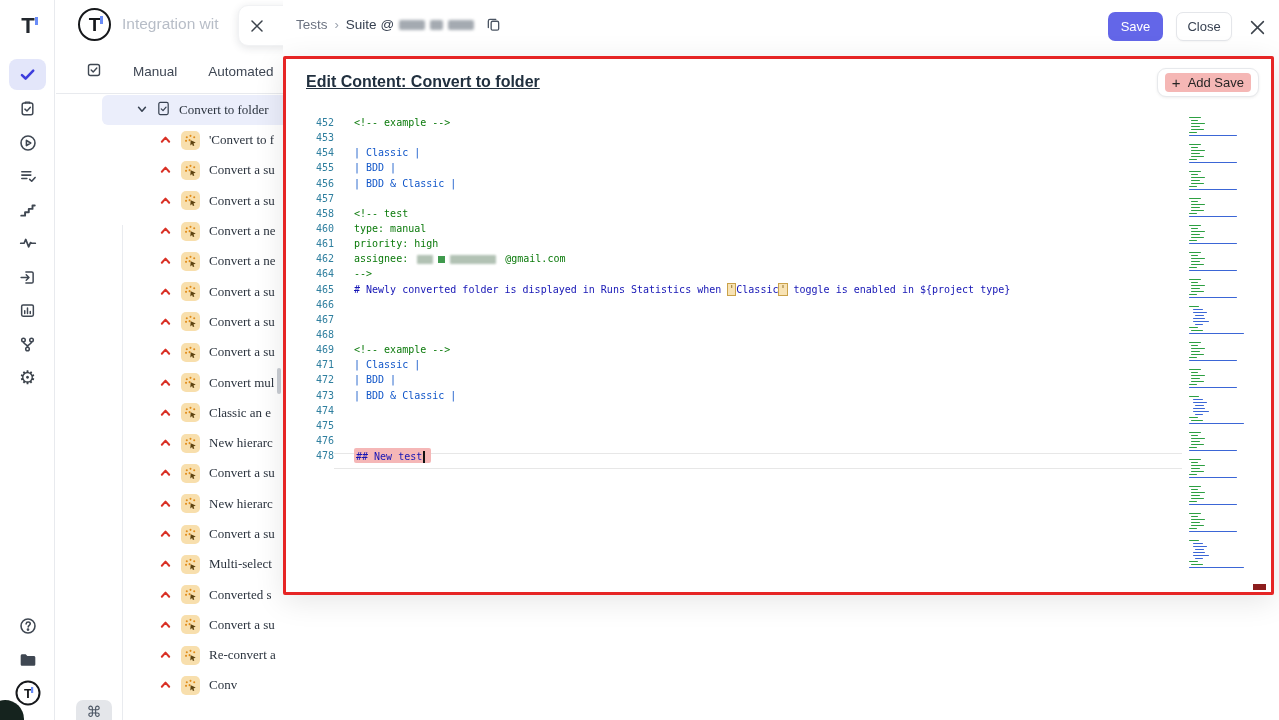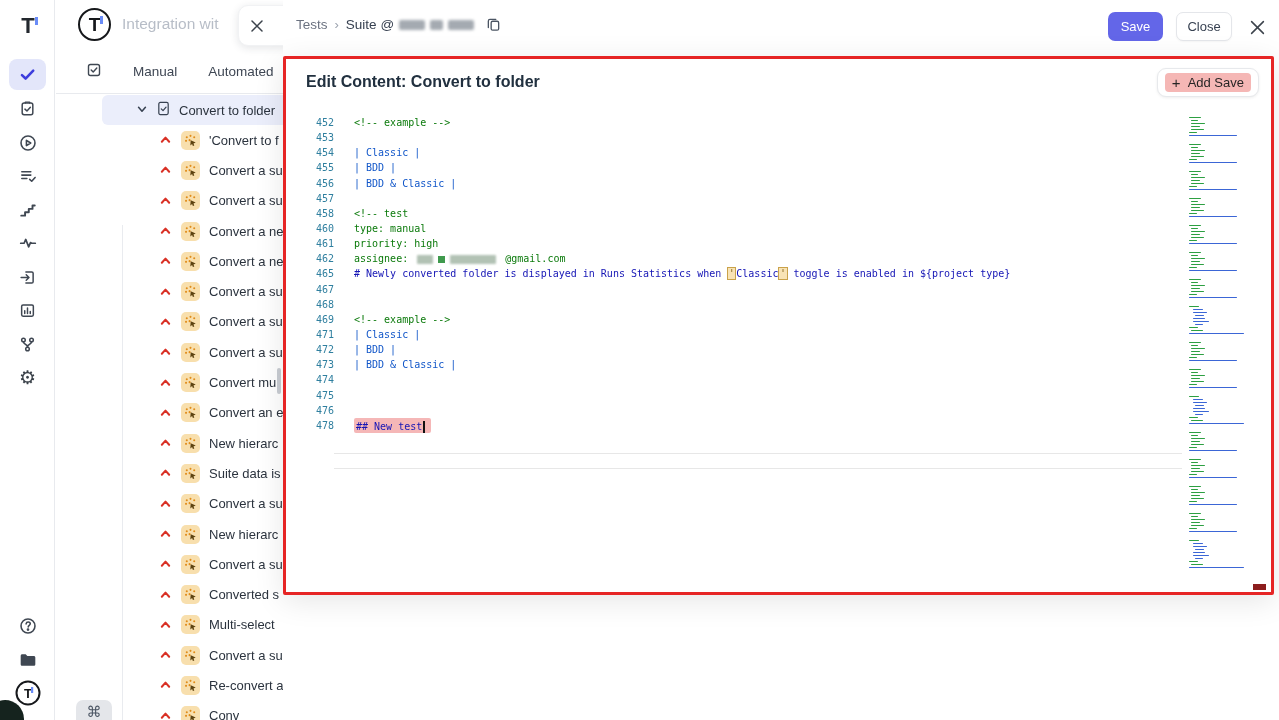--- a/index.html
+++ b/index.html
@@ -27,21 +27,21 @@
   .circle-logo i { position:absolute; right:6px; top:6px; width:3px; height:8px; background:#6a8cf7; }
   #tree-title { position:absolute; left:66px; top:15px; font-size:15.5px; color:#b7bdc7; white-space:nowrap; width:130px; overflow:hidden; }
   #x-card { position:absolute; left:182px; top:5px; width:60px; height:41px; background:#fff; border-radius:10px;
             border:1px solid #f1f2f4; box-shadow:0 2px 8px rgba(30,40,60,.12); z-index:5;
             display:flex; align-items:center; cursor:pointer; }
   #x-card svg { margin-left:11px; }
   #tab-bar { position:absolute; left:0; top:50px; width:100%; height:44px; border-bottom:1px solid #e8eaee;
              display:flex; align-items:center; }
   #tab-bar .tab-icon { margin-left:30px; }
   .tab { margin-left:31px; font-size:13.5px; color:#3f4754; font-weight:500; cursor:pointer; white-space:nowrap; }
-  #tree { position:absolute; left:0; top:95px; width:100%; height:625px; }
+  #tree { position:absolute; left:0; top:95px; width:100%; height:625px;font-family:Liberation Serif, serif; }
   #tree-guide { position:absolute; left:66px; top:130px; width:1px; height:590px; background:#e9ebef; }
   .root-row { position:relative; margin-left:46px; height:30px; background:#ebeefb; border-radius:6px 0 0 6px;
               display:flex; align-items:center; cursor:pointer; z-index:1; }
   .root-row .chev { margin-left:34px; }
   .root-row .doc { margin-left:8px; }
   .root-label { margin-left:8px; font-size:13px; color:#2b333e; white-space:nowrap; }
   .tree-row { position:relative; height:30.3px; display:flex; align-items:center; cursor:pointer; }
   .tree-row .caret { margin-left:103px; flex:none; }
   .badge { margin-left:9px; flex:none; width:19px; height:19px; border-radius:5px; background:#f8dfad;
            display:flex; align-items:center; justify-content:center; }
@@ -64,21 +64,21 @@
   #save-btn { position:absolute; left:824px; top:12px; width:55px; height:29px; background:#6366e8; color:#fff;
               border:none; border-radius:7px; font-size:13px; font-family:inherit; cursor:pointer; }
   #close-btn { position:absolute; left:892px; top:12px; width:56px; height:29px; background:#fff; color:#374151;
                border:1px solid #e4e6ea; border-radius:7px; font-size:13px; font-family:inherit; cursor:pointer;
                box-shadow:0 1px 2px rgba(0,0,0,.04); }
   #header-x { position:absolute; left:966px; top:20px; cursor:pointer; }
 
   
   #modal { position:absolute; left:283px; top:56px; width:991px; height:539px; background:#fff;
            border:3px solid #e62525; border-radius:2px; z-index:20; box-shadow:0 6px 30px rgba(0,0,0,.10); }
-  #modal-title { position:absolute; left:20px; top:14px; font-size:16px; font-weight:bold; color:#21303f; }
+  #modal-title { position:absolute; left:20px; top:14px; font-size:16px; font-weight:bold; color:#21303f;text-decoration:underline; }
   #add-test-btn { position:absolute; right:12px; top:9px; height:29px; background:#fff; border:1px solid #e7e9ec;
                   border-radius:9px; box-shadow:0 1px 3px rgba(0,0,0,.07); display:flex; align-items:center;
                   padding:0 7px; cursor:pointer; font-family:inherit; }
   #add-test-hl { background:#f5b7b5; border-radius:4px; padding:2px 7px; font-size:13px; color:#272525; display:flex; align-items:center; gap:7px; }
   #add-test-hl .plus { font-size:15px; font-weight:500; line-height:1; }
 
   
   #editor { position:absolute; left:11px; top:56px; width:900px;
             font-family:"DejaVu Sans Mono", monospace; font-size:10px; font-weight:500; cursor:text; }
   .ln-row { height:15.15px; line-height:15.15px; white-space:pre; display:flex; }
@@ -425,21 +425,21 @@
                 <g fill="#e08c1a">
                   <circle cx="3" cy="3.4" r="1.1"></circle>
                   <circle cx="7" cy="2" r="1.1"></circle>
                   <circle cx="11" cy="3.4" r="1.1"></circle>
                   <circle cx="2.2" cy="7.4" r="1.1"></circle>
                   <circle cx="6" cy="6.6" r="1.1"></circle>
                 </g>
                 <path d="M7.2 6.8l5.4 2.3-2.4 1 .9 2.3-1.5.6-.9-2.3-1.9 1.8z" fill="#5d4310"></path>
               </svg>
             </span>
-            <span class="tree-label">Convert an e</span>
+            <span class="tree-label">Classic an e</span>
           </div>
           <div class="tree-row">
             <span class="caret"><svg width="13" height="11" viewBox="0 0 14 12" fill="none" stroke="#d93025" stroke-width="2.2" stroke-linecap="round" stroke-linejoin="round">
                 <path d="M3 8.5L7 4l4 4.5"></path>
               </svg></span>
             <span class="badge">
               <svg width="13" height="13" viewBox="0 0 14 14">
                 <g fill="#e08c1a">
                   <circle cx="3" cy="3.4" r="1.1"></circle>
                   <circle cx="7" cy="2" r="1.1"></circle>
@@ -461,38 +461,20 @@
                 <g fill="#e08c1a">
                   <circle cx="3" cy="3.4" r="1.1"></circle>
                   <circle cx="7" cy="2" r="1.1"></circle>
                   <circle cx="11" cy="3.4" r="1.1"></circle>
                   <circle cx="2.2" cy="7.4" r="1.1"></circle>
                   <circle cx="6" cy="6.6" r="1.1"></circle>
                 </g>
                 <path d="M7.2 6.8l5.4 2.3-2.4 1 .9 2.3-1.5.6-.9-2.3-1.9 1.8z" fill="#5d4310"></path>
               </svg>
             </span>
-            <span class="tree-label">Suite data is</span>
-          </div>
-          <div class="tree-row">
-            <span class="caret"><svg width="13" height="11" viewBox="0 0 14 12" fill="none" stroke="#d93025" stroke-width="2.2" stroke-linecap="round" stroke-linejoin="round">
-                <path d="M3 8.5L7 4l4 4.5"></path>
-              </svg></span>
-            <span class="badge">
-              <svg width="13" height="13" viewBox="0 0 14 14">
-                <g fill="#e08c1a">
-                  <circle cx="3" cy="3.4" r="1.1"></circle>
-                  <circle cx="7" cy="2" r="1.1"></circle>
-                  <circle cx="11" cy="3.4" r="1.1"></circle>
-                  <circle cx="2.2" cy="7.4" r="1.1"></circle>
-                  <circle cx="6" cy="6.6" r="1.1"></circle>
-                </g>
-                <path d="M7.2 6.8l5.4 2.3-2.4 1 .9 2.3-1.5.6-.9-2.3-1.9 1.8z" fill="#5d4310"></path>
-              </svg>
-            </span>
             <span class="tree-label">Convert a su</span>
           </div>
           <div class="tree-row">
             <span class="caret"><svg width="13" height="11" viewBox="0 0 14 12" fill="none" stroke="#d93025" stroke-width="2.2" stroke-linecap="round" stroke-linejoin="round">
                 <path d="M3 8.5L7 4l4 4.5"></path>
               </svg></span>
             <span class="badge">
               <svg width="13" height="13" viewBox="0 0 14 14">
                 <g fill="#e08c1a">
                   <circle cx="3" cy="3.4" r="1.1"></circle>
@@ -533,39 +515,39 @@
                 <g fill="#e08c1a">
                   <circle cx="3" cy="3.4" r="1.1"></circle>
                   <circle cx="7" cy="2" r="1.1"></circle>
                   <circle cx="11" cy="3.4" r="1.1"></circle>
                   <circle cx="2.2" cy="7.4" r="1.1"></circle>
                   <circle cx="6" cy="6.6" r="1.1"></circle>
                 </g>
                 <path d="M7.2 6.8l5.4 2.3-2.4 1 .9 2.3-1.5.6-.9-2.3-1.9 1.8z" fill="#5d4310"></path>
               </svg>
             </span>
+            <span class="tree-label">Multi-select</span>
+          </div>
+          <div class="tree-row">
+            <span class="caret"><svg width="13" height="11" viewBox="0 0 14 12" fill="none" stroke="#d93025" stroke-width="2.2" stroke-linecap="round" stroke-linejoin="round">
+                <path d="M3 8.5L7 4l4 4.5"></path>
+              </svg></span>
+            <span class="badge">
+              <svg width="13" height="13" viewBox="0 0 14 14">
+                <g fill="#e08c1a">
+                  <circle cx="3" cy="3.4" r="1.1"></circle>
+                  <circle cx="7" cy="2" r="1.1"></circle>
+                  <circle cx="11" cy="3.4" r="1.1"></circle>
+                  <circle cx="2.2" cy="7.4" r="1.1"></circle>
+                  <circle cx="6" cy="6.6" r="1.1"></circle>
+                </g>
+                <path d="M7.2 6.8l5.4 2.3-2.4 1 .9 2.3-1.5.6-.9-2.3-1.9 1.8z" fill="#5d4310"></path>
+              </svg>
+            </span>
             <span class="tree-label">Converted s</span>
-          </div>
-          <div class="tree-row">
-            <span class="caret"><svg width="13" height="11" viewBox="0 0 14 12" fill="none" stroke="#d93025" stroke-width="2.2" stroke-linecap="round" stroke-linejoin="round">
-                <path d="M3 8.5L7 4l4 4.5"></path>
-              </svg></span>
-            <span class="badge">
-              <svg width="13" height="13" viewBox="0 0 14 14">
-                <g fill="#e08c1a">
-                  <circle cx="3" cy="3.4" r="1.1"></circle>
-                  <circle cx="7" cy="2" r="1.1"></circle>
-                  <circle cx="11" cy="3.4" r="1.1"></circle>
-                  <circle cx="2.2" cy="7.4" r="1.1"></circle>
-                  <circle cx="6" cy="6.6" r="1.1"></circle>
-                </g>
-                <path d="M7.2 6.8l5.4 2.3-2.4 1 .9 2.3-1.5.6-.9-2.3-1.9 1.8z" fill="#5d4310"></path>
-              </svg>
-            </span>
-            <span class="tree-label">Multi-select</span>
           </div>
           <div class="tree-row">
             <span class="caret"><svg width="13" height="11" viewBox="0 0 14 12" fill="none" stroke="#d93025" stroke-width="2.2" stroke-linecap="round" stroke-linejoin="round">
                 <path d="M3 8.5L7 4l4 4.5"></path>
               </svg></span>
             <span class="badge">
               <svg width="13" height="13" viewBox="0 0 14 14">
                 <g fill="#e08c1a">
                   <circle cx="3" cy="3.4" r="1.1"></circle>
                   <circle cx="7" cy="2" r="1.1"></circle>
@@ -659,21 +641,23 @@
         <div class="ln-row"><span class="num">452</span><span class="code"><span class="sc">&lt;!-- example --&gt;</span></span></div>
         <div class="ln-row"><span class="num">453</span><span class="code"></span></div>
         <div class="ln-row"><span class="num">454</span><span class="code"><span class="st">| Classic |</span></span></div>
         <div class="ln-row"><span class="num">455</span><span class="code"><span class="st">| BDD |</span></span></div>
         <div class="ln-row"><span class="num">456</span><span class="code"><span class="st">| BDD &amp; Classic |</span></span></div>
         <div class="ln-row"><span class="num">457</span><span class="code"></span></div>
         <div class="ln-row"><span class="num">458</span><span class="code"><span class="sc">&lt;!-- test</span></span></div>
         <div class="ln-row"><span class="num">460</span><span class="code"><span class="sc">type: manual</span></span></div>
         <div class="ln-row"><span class="num">461</span><span class="code"><span class="sc">priority: high</span></span></div>
         <div class="ln-row"><span class="num">462</span><span class="code"><span class="sc">assignee: </span><span class="sr" style="width: 16px;"></span><span class="sg2"></span><span class="sr" style="width: 46px;"></span><span class="sc"> @gmail.com</span></span></div>
+        <div class="ln-row"><span class="num">464</span><span class="code"><span class="sc">--&gt;</span></span></div>
         <div class="ln-row"><span class="num">465</span><span class="code"><span class="sh"># Newly converted folder is displayed in Runs Statistics when </span><span class="sq">'</span><span class="sh">Classic</span><span class="sq">'</span><span class="sh"> toggle is enabled in ${project type}</span></span></div>
+        <div class="ln-row"><span class="num">466</span><span class="code"></span></div>
         <div class="ln-row"><span class="num">467</span><span class="code"></span></div>
         <div class="ln-row"><span class="num">468</span><span class="code"></span></div>
         <div class="ln-row"><span class="num">469</span><span class="code"><span class="sc">&lt;!-- example --&gt;</span></span></div>
         <div class="ln-row"><span class="num">471</span><span class="code"><span class="st">| Classic |</span></span></div>
         <div class="ln-row"><span class="num">472</span><span class="code"><span class="st">| BDD |</span></span></div>
         <div class="ln-row"><span class="num">473</span><span class="code"><span class="st">| BDD &amp; Classic |</span></span></div>
         <div class="ln-row"><span class="num">474</span><span class="code"></span></div>
         <div class="ln-row"><span class="num">475</span><span class="code"></span></div>
         <div class="ln-row"><span class="num">476</span><span class="code"></span></div>
         <div class="ln-row"><span class="num">478</span><span class="code hl"><span class="sh">## New test</span><span class="cursor"></span></span></div>

